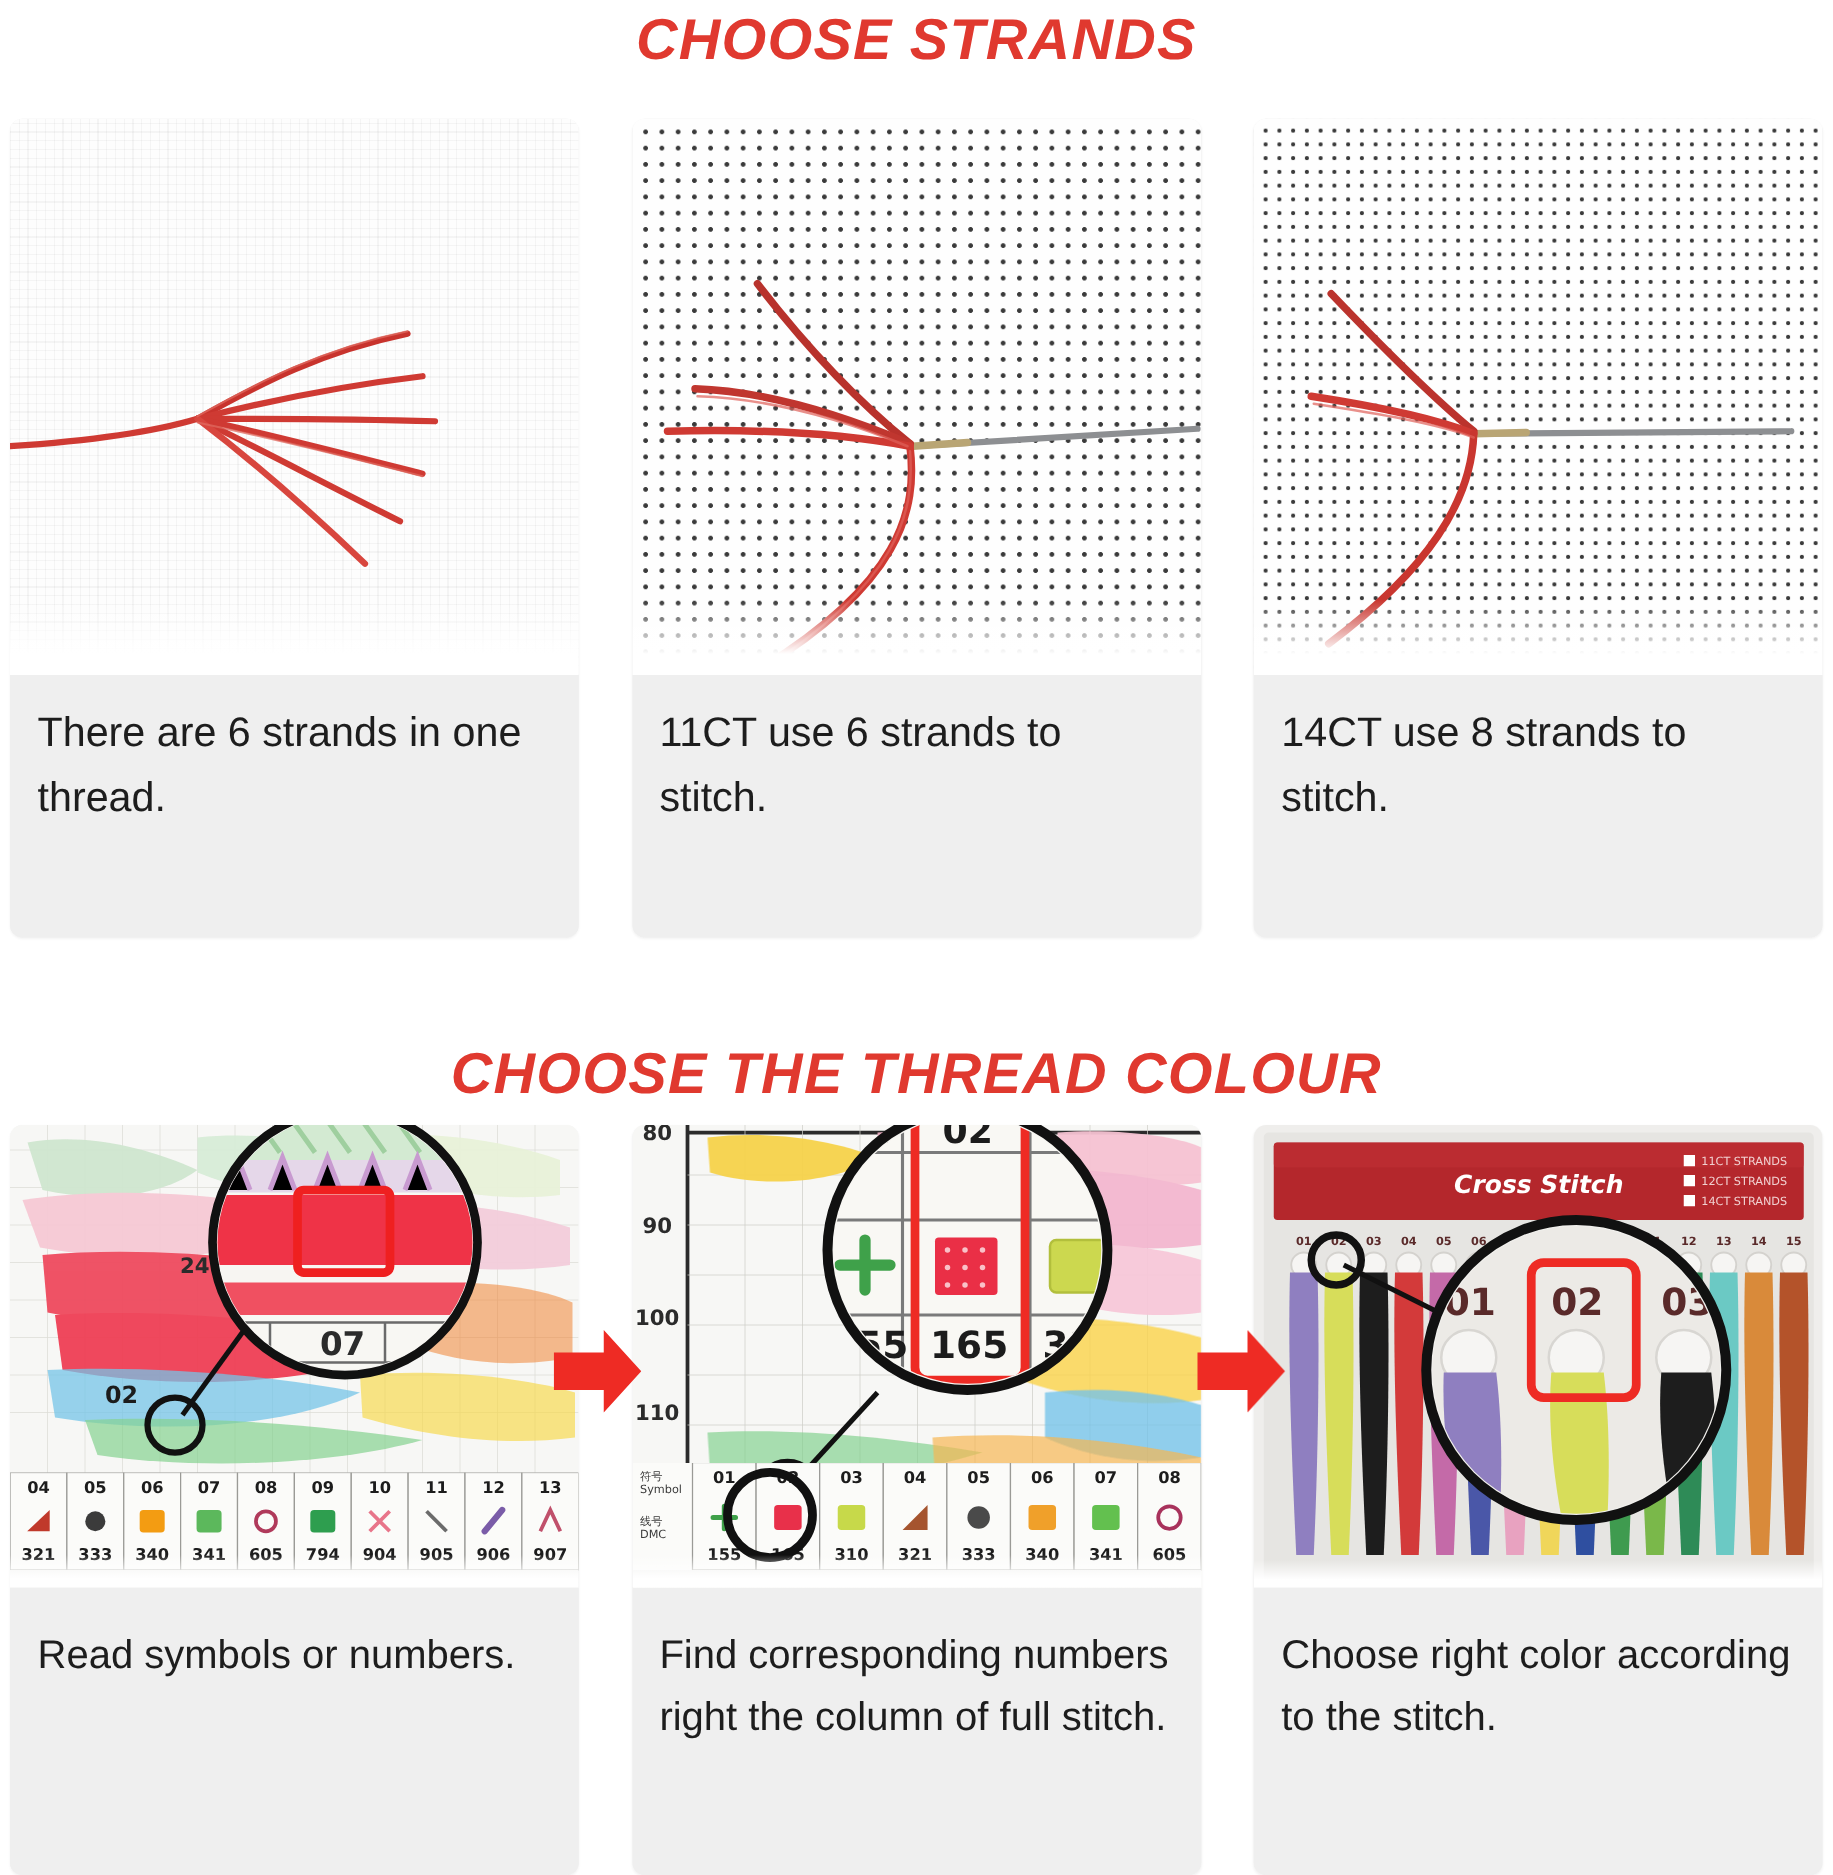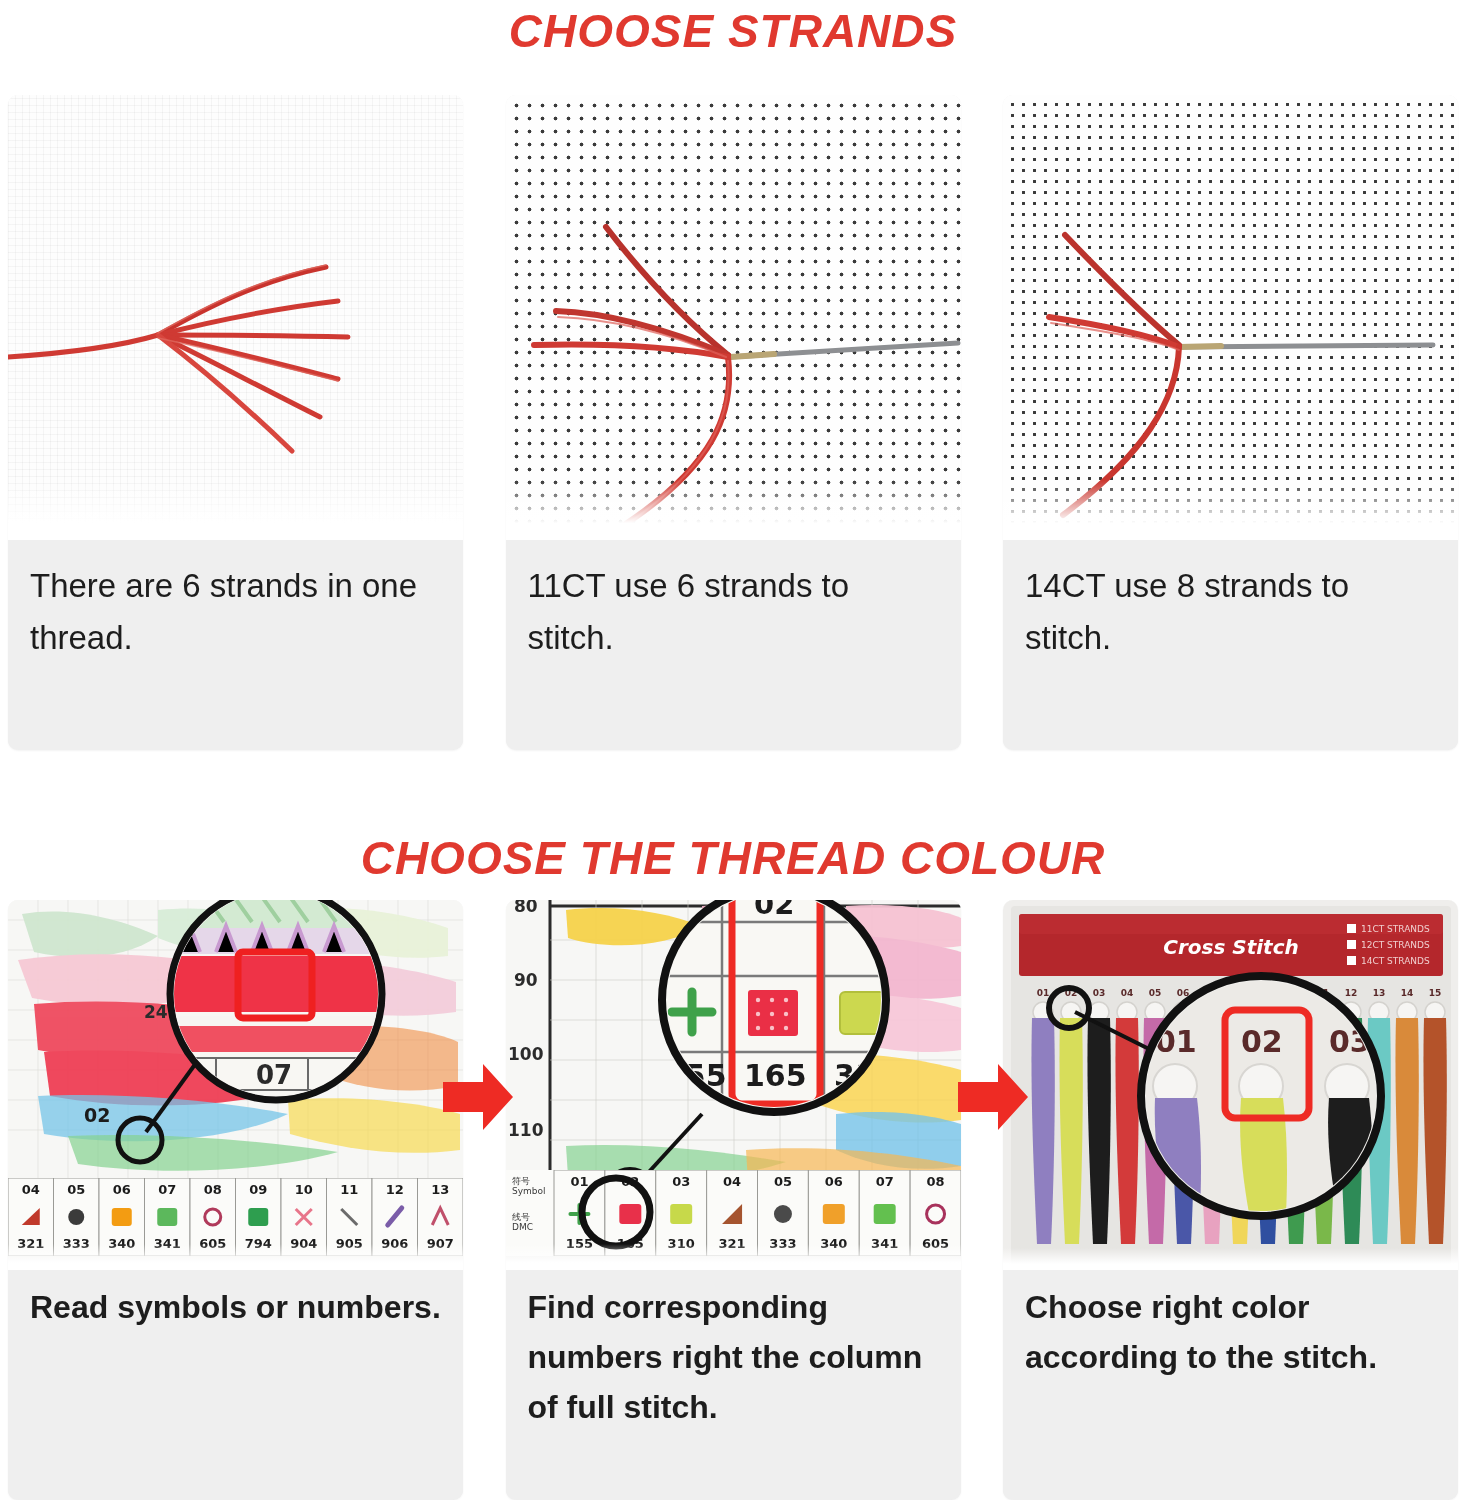--- a/index.html
+++ b/index.html
@@ -53,21 +53,21 @@
   .caption{
     flex:1;
     background:#efefef;
     color:#1d1d1d;
     font-size:33px;
     line-height:52px;
     padding:20px 22px 0 22px;
     box-sizing:border-box;
     font-family:"Liberation Sans", sans-serif;
   }
-  #row-colour .caption{font-size:32px;line-height:50px;padding-top:12px;font-weight:bold;}
+  #row-colour .caption{font-size:32px;line-height:50px;padding-top:28px;}
 
   
   .fabric-plain{
     position:absolute;inset:0;
     background:
       repeating-linear-gradient(90deg, rgba(0,0,0,0.035) 0 1px, transparent 1px 7px),
       repeating-linear-gradient(0deg, rgba(0,0,0,0.035) 0 1px, transparent 1px 7px),
       #fdfdfd;
   }
   .fabric-dots{

